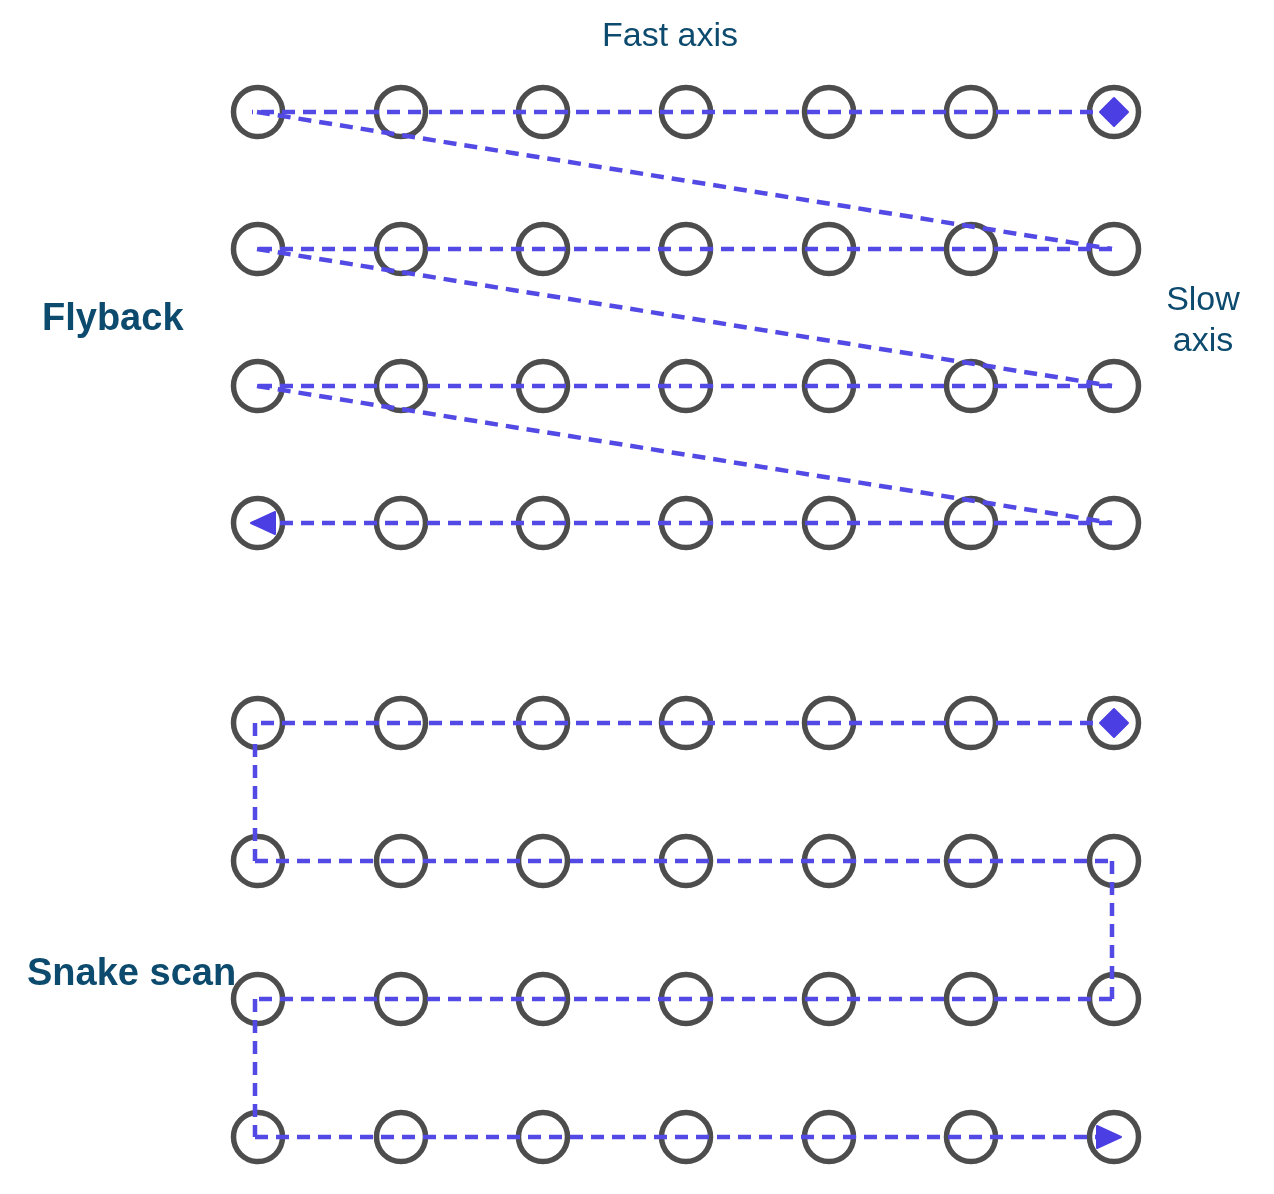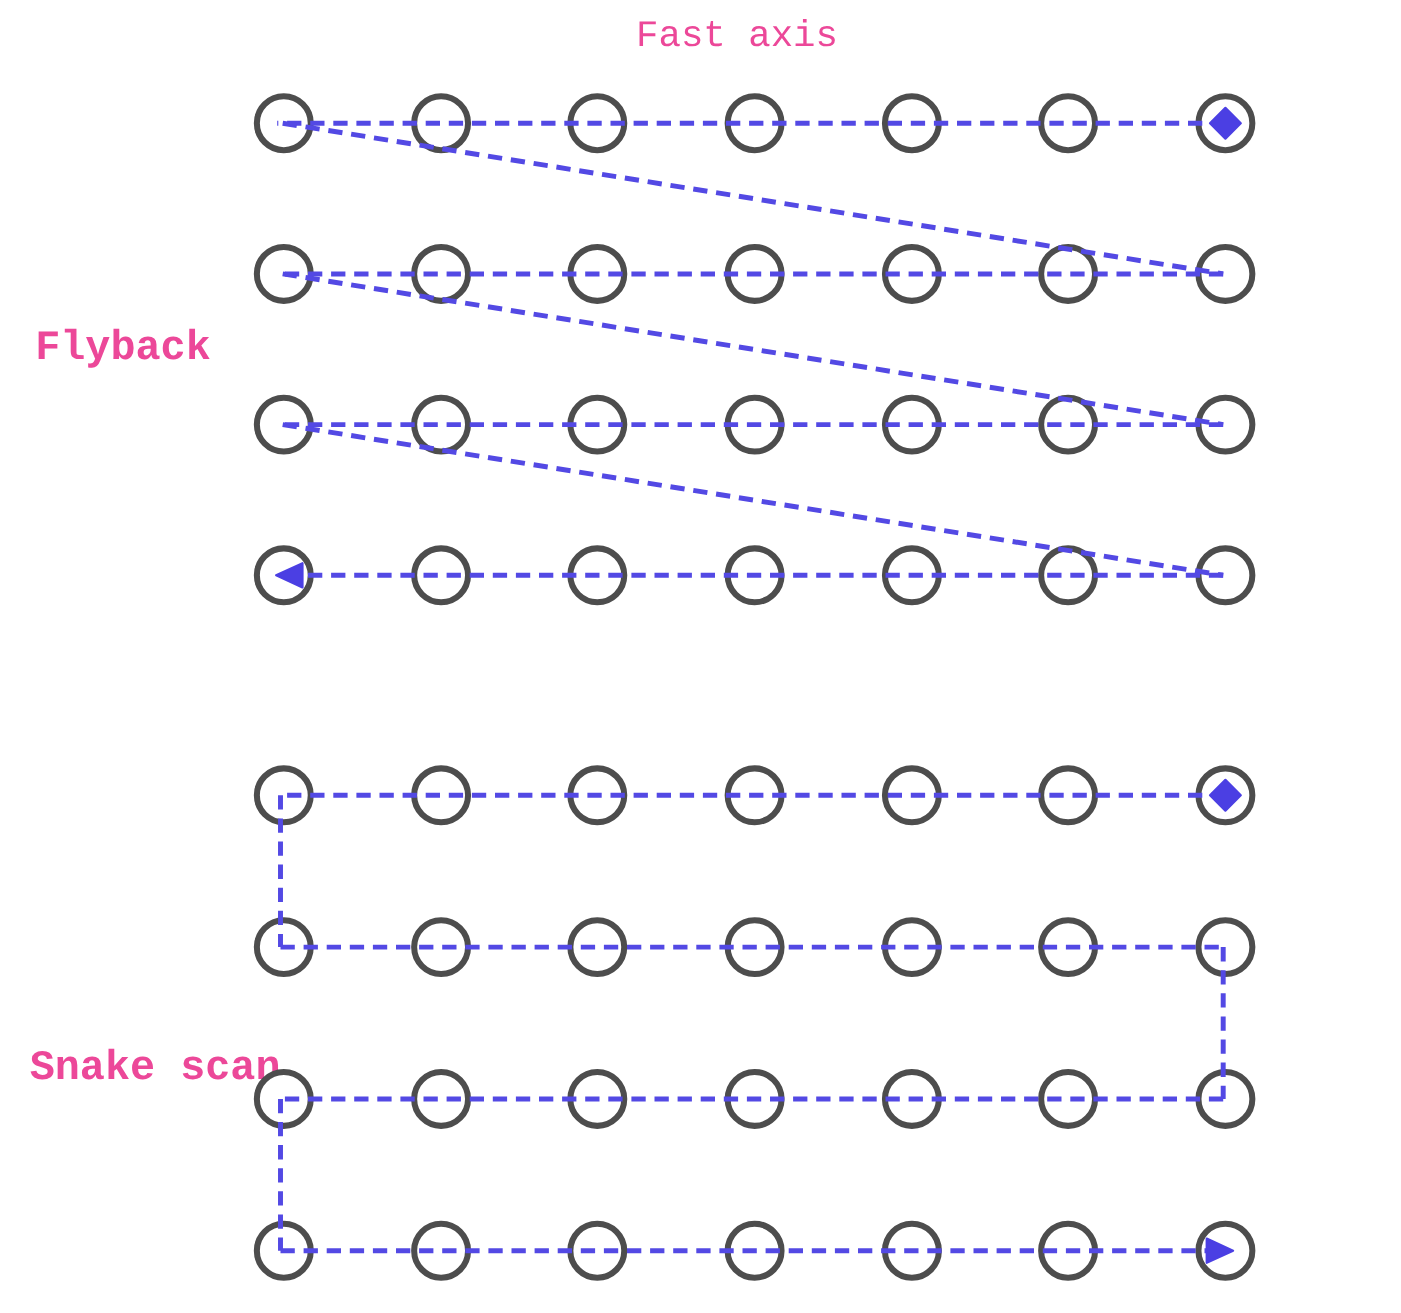--- a/index.html
+++ b/index.html
@@ -15,34 +15,33 @@
     background: #ffffff;
     overflow: hidden;
   }
   #diagram-svg {
     position: absolute;
     left: 0;
     top: 0;
   }
   .label {
     position: absolute;
-    color: #ec4899;
+    color: #0c4a6e;
     white-space: nowrap;
-    font-family: Liberation Mono, monospace;
   }
   .label-fast-axis {
     left: 540px;
     top: 14px;
     width: 260px;
     text-align: center;
     font-size: 34px;
     line-height: 40px;
   }
   .label-flyback {
-    left: 32px;
+    left: 42px;
     top: 295px;
     font-size: 38px;
     line-height: 44px;
     font-weight: bold;
   }
   .label-slow-axis {
     left: 1146px;
     top: 278px;
     width: 114px;
     text-align: center;
@@ -60,20 +59,24 @@
 </style>
 </head>
 <body>
 
 <div id="canvas">
 
   <div class="label label-fast-axis">Fast axis</div>
 
   <div class="label label-flyback">Flyback</div>
 
+  <div class="label label-slow-axis">
+    <div>Slow</div>
+    <div>axis</div>
+  </div>
 
   <div class="label label-snake-scan">Snake scan</div>
 
   <svg id="diagram-svg" width="1274" height="1194" viewBox="0 0 1274 1194" xmlns="http://www.w3.org/2000/svg">
       <g>
         <circle cx="258" cy="112" r="24.5" fill="#ffffff" stroke="#4d4d4d" stroke-width="5.5"></circle>
         <circle cx="401" cy="112" r="24.5" fill="#ffffff" stroke="#4d4d4d" stroke-width="5.5"></circle>
         <circle cx="543" cy="112" r="24.5" fill="#ffffff" stroke="#4d4d4d" stroke-width="5.5"></circle>
         <circle cx="686" cy="112" r="24.5" fill="#ffffff" stroke="#4d4d4d" stroke-width="5.5"></circle>
         <circle cx="829" cy="112" r="24.5" fill="#ffffff" stroke="#4d4d4d" stroke-width="5.5"></circle>

